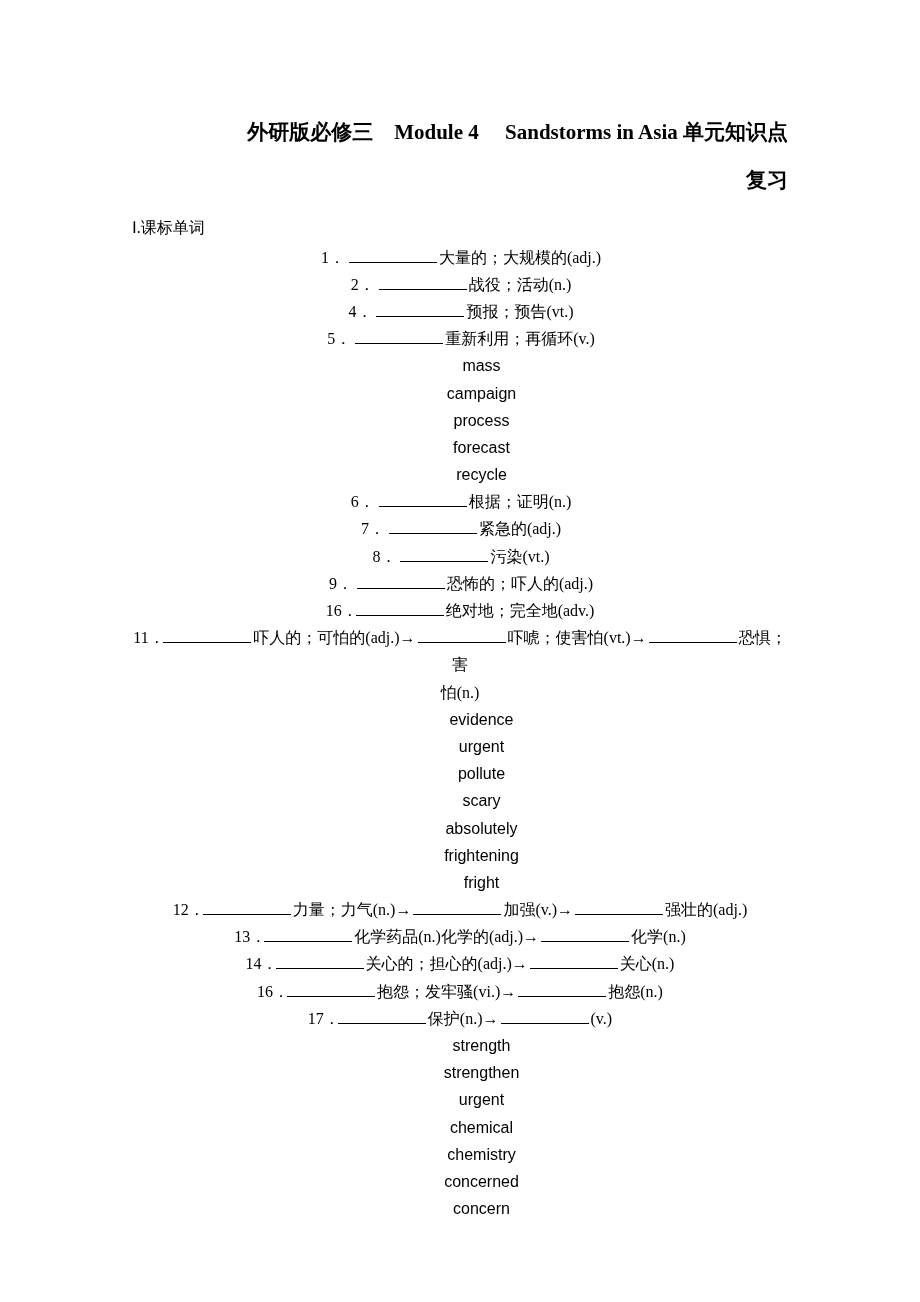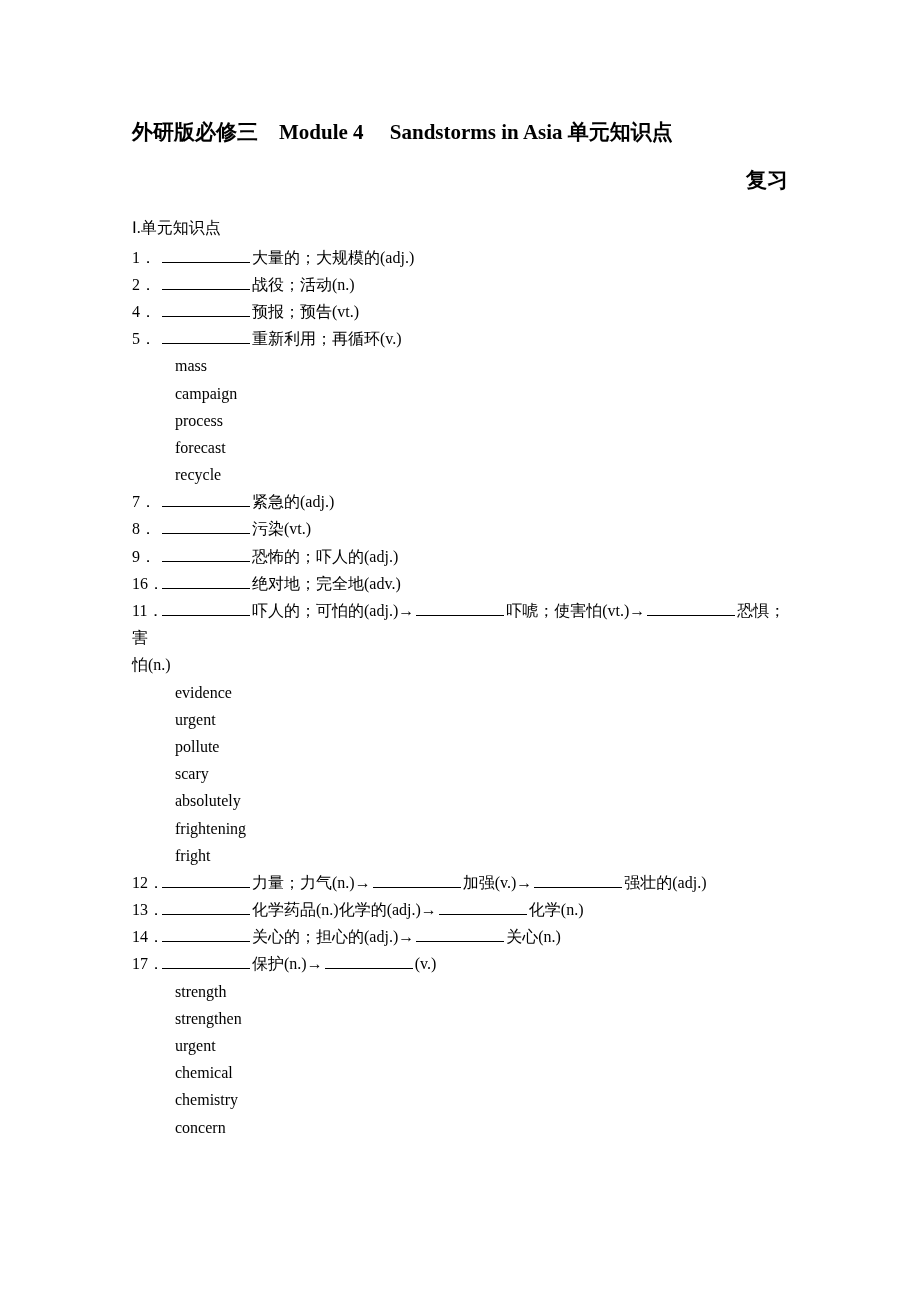--- a/index.html
+++ b/index.html
@@ -14,106 +14,110 @@
   .page {
     width: 920px;
     min-height: 1302px;
     box-sizing: border-box;
     padding: 115px 132px 60px 132px;
   }
   .title {
     font-family: "SimSun", "宋体", serif;
     font-weight: bold;
     font-size: 21px;
-    text-align: left;
+    text-align: right;
     margin-bottom: 12px;
     letter-spacing: 0;
   }
   .title2 {
     font-family: "SimSun", "宋体", serif;
     font-weight: bold;
     font-size: 21px;
     text-align: right;
     margin-bottom: 16px;
   }
   .section-label {
     font-size: 16px;
     margin-bottom: 2px;
   }
   .line {
     font-size: 16px;
     margin: 0;
     white-space: pre-wrap;
+    text-align: center;
   }
   .blank {
     display: inline-block;
     border-bottom: 1px solid #000;
     width: 88px;
     height: 1em;
     vertical-align: baseline;
     margin: 0 2px;
   }
   .blank-short {
     display: inline-block;
     border-bottom: 1px solid #000;
     width: 88px;
     height: 1em;
     vertical-align: baseline;
     margin: 0 2px;
   }
   .roman {
-    font-family: Liberation Serif, serif;
+    font-family: Liberation Sans, sans-serif;
     margin-left: 43px;
   }
   .num {
     display: inline-block;
     width: 28px;
   }
 </style>
 </head>
 <body>
 
 <div class="page">
 
   <div class="title">外研版必修三　Module 4　  Sandstorms in Asia 单元知识点</div>
   <div class="title2">复习</div>
 
-  <p class="section-label">Ⅰ.单元知识点</p>
+  <p class="section-label">Ⅰ.课标单词</p>
 
   <p class="line"><span class="num">1．</span><span class="blank"></span><span>大量的；大规模的(adj.)</span></p>
   <p class="line"><span class="num">2．</span><span class="blank"></span><span>战役；活动(n.)</span></p>
   <p class="line"><span class="num">4．</span><span class="blank"></span><span>预报；预告(vt.)</span></p>
   <p class="line"><span class="num">5．</span><span class="blank"></span><span>重新利用；再循环(v.)</span></p>
 
   <p class="line roman">mass</p>
   <p class="line roman">campaign</p>
   <p class="line roman">process</p>
   <p class="line roman">forecast</p>
   <p class="line roman">recycle</p>
 
+  <p class="line"><span class="num">6．</span><span class="blank"></span><span>根据；证明(n.)</span></p>
   <p class="line"><span class="num">7．</span><span class="blank"></span><span>紧急的(adj.)</span></p>
   <p class="line"><span class="num">8．</span><span class="blank"></span><span>污染(vt.)</span></p>
   <p class="line"><span class="num">9．</span><span class="blank"></span><span>恐怖的；吓人的(adj.)</span></p>
   <p class="line"><span class="num">16．</span><span class="blank"></span><span>绝对地；完全地(adv.)</span></p>
   <p class="line"><span class="num">11．</span><span class="blank"></span><span>吓人的；可怕的(adj.)→</span><span class="blank"></span><span>吓唬；使害怕(vt.)→</span><span class="blank"></span><span>恐惧；害</span></p>
   <p class="line">怕(n.)</p>
 
   <p class="line roman">evidence</p>
   <p class="line roman">urgent</p>
   <p class="line roman">pollute</p>
   <p class="line roman">scary</p>
   <p class="line roman">absolutely</p>
   <p class="line roman">frightening</p>
   <p class="line roman">fright</p>
 
   <p class="line"><span class="num">12．</span><span class="blank"></span><span>力量；力气(n.)→</span><span class="blank"></span><span>加强(v.)→</span><span class="blank"></span><span>强壮的(adj.)</span></p>
   <p class="line"><span class="num">13．</span><span class="blank"></span><span>化学药品(n.)化学的(adj.)→</span><span class="blank-short"></span><span>化学(n.)</span></p>
   <p class="line"><span class="num">14．</span><span class="blank"></span><span>关心的；担心的(adj.)→</span><span class="blank-short"></span><span>关心(n.)</span></p>
+  <p class="line"><span class="num">16．</span><span class="blank"></span><span>抱怨；发牢骚(vi.)→</span><span class="blank-short"></span><span>抱怨(n.)</span></p>
   <p class="line"><span class="num">17．</span><span class="blank"></span><span>保护(n.)→</span><span class="blank-short"></span><span>(v.)</span></p>
 
   <p class="line roman">strength</p>
   <p class="line roman">strengthen</p>
   <p class="line roman">urgent</p>
   <p class="line roman">chemical</p>
   <p class="line roman">chemistry</p>
+  <p class="line roman">concerned</p>
   <p class="line roman">concern</p>
 
 </div>
 
 </body></html>

